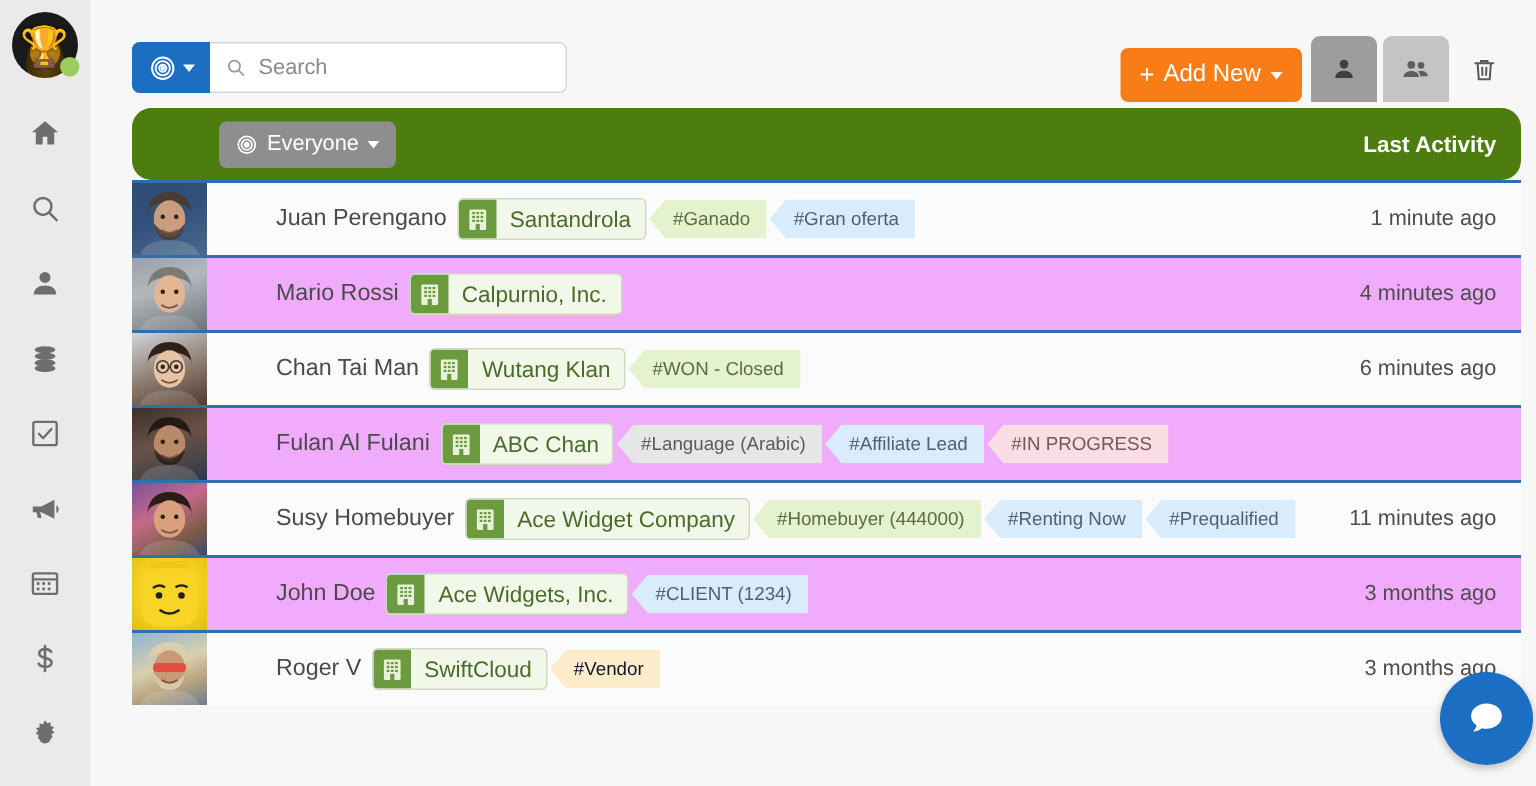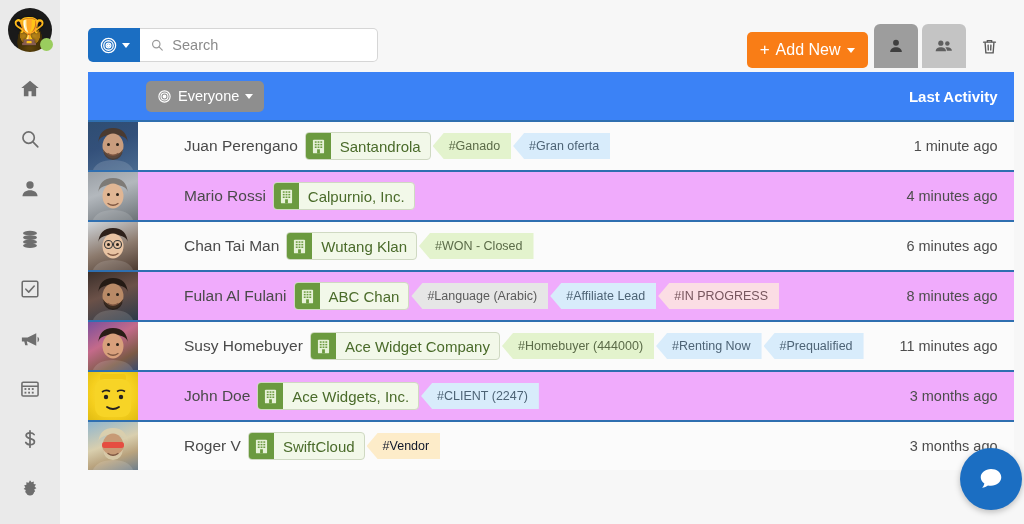--- a/index.html
+++ b/index.html
@@ -93,23 +93,24 @@
   }
   .tabbtn.active { background: #9d9d9d; color: #3f3f3f; }
   .tabbtn.inactive { background: #c4c4c4; color: #5e5e5e; margin-left: 4px; }
   .trash-btn {
     width: 48px; height: 44px; background: transparent; border: none; cursor: pointer;
     display: flex; align-items: center; justify-content: center; color: #595959;
   }
 
   
   .filterbar {
-    margin-top: 8px; height: 48px; background: #3b82f6;
+    margin-top: 8px; height: 48px; background: #4d7c0f;
     display: flex; align-items: center; padding: 0 14px 0 58px;
     position: relative;
+    border-radius: 13px;
   }
   .everyone-btn {
     background: #8e8e8e; color: #fff; border: none; border-radius: 5px;
     height: 31px; padding: 0 11px; display: flex; align-items: center; gap: 6px;
     font-size: 14.5px; font-family: "Liberation Sans", sans-serif; cursor: pointer;
   }
   .last-activity {
     position: absolute; right: 16px; color: #fff; font-size: 15px; font-weight: bold;
   }
 
@@ -480,23 +481,20 @@
                     <rect x="9" y="8" width="2" height="1.6"></rect>
               <rect x="5.5" y="11" width="3" height="4.4"></rect>
             </g>
           </svg>
         </span>
         <span class="nm">ABC Chan</span>
       </span>
       <span class="tag gray">#Language (Arabic)</span>
             <span class="tag blue">#Affiliate Lead</span>
             <span class="tag pink">#IN PROGRESS</span>
-    </div>
-    <div class="row-time">
-      <span>8 minutes ago</span>
     </div>
         </div>
         <div class="row odd">
     <div class="row-avatar">
             <div class="ph" style="background:linear-gradient(150deg,#7b4f9c 0%,#c46a8a 40%,#7b5a46 75%,#3c4b6d 100%);">
               <svg viewBox="0 0 50 48" width="50" height="48" style="position:absolute;inset:0">
       <path d="M10 22 q1 -16 15 -16 q14 0 15 16 q0 -9 -15 -9 q-15 0 -15 9z" fill="#2a1d16"></path>
       <ellipse cx="25" cy="24" rx="10.5" ry="12.5" fill="#d8a07c"></ellipse>
       <circle cx="20.5" cy="22.5" r="1.5" fill="#2a2119"></circle>
                 <circle cx="29.5" cy="22.5" r="1.5" fill="#2a2119"></circle>
@@ -565,21 +563,21 @@
                     <rect x="9" y="5.2" width="2" height="1.6"></rect>
               <rect x="3" y="8" width="2" height="1.6"></rect>
                     <rect x="6" y="8" width="2" height="1.6"></rect>
                     <rect x="9" y="8" width="2" height="1.6"></rect>
               <rect x="5.5" y="11" width="3" height="4.4"></rect>
             </g>
           </svg>
         </span>
         <span class="nm">Ace Widgets, Inc.</span>
       </span>
-      <span class="tag blue">#CLIENT (2247)</span>
+      <span class="tag blue">#CLIENT (1234)</span>
     </div>
     <div class="row-time">
       <span>3 months ago</span>
     </div>
         </div>
         <div class="row odd">
     <div class="row-avatar">
             <div class="ph" style="background:linear-gradient(160deg,#8fb6cf 0%,#d9cfae 45%,#b9a37e 70%,#6f7f8c 100%);">
               <svg viewBox="0 0 50 48" width="50" height="48" style="position:absolute;inset:0">
       <path d="M10 22 q1 -16 15 -16 q14 0 15 16 q0 -9 -15 -9 q-15 0 -15 9z" fill="#d9cfae"></path>

